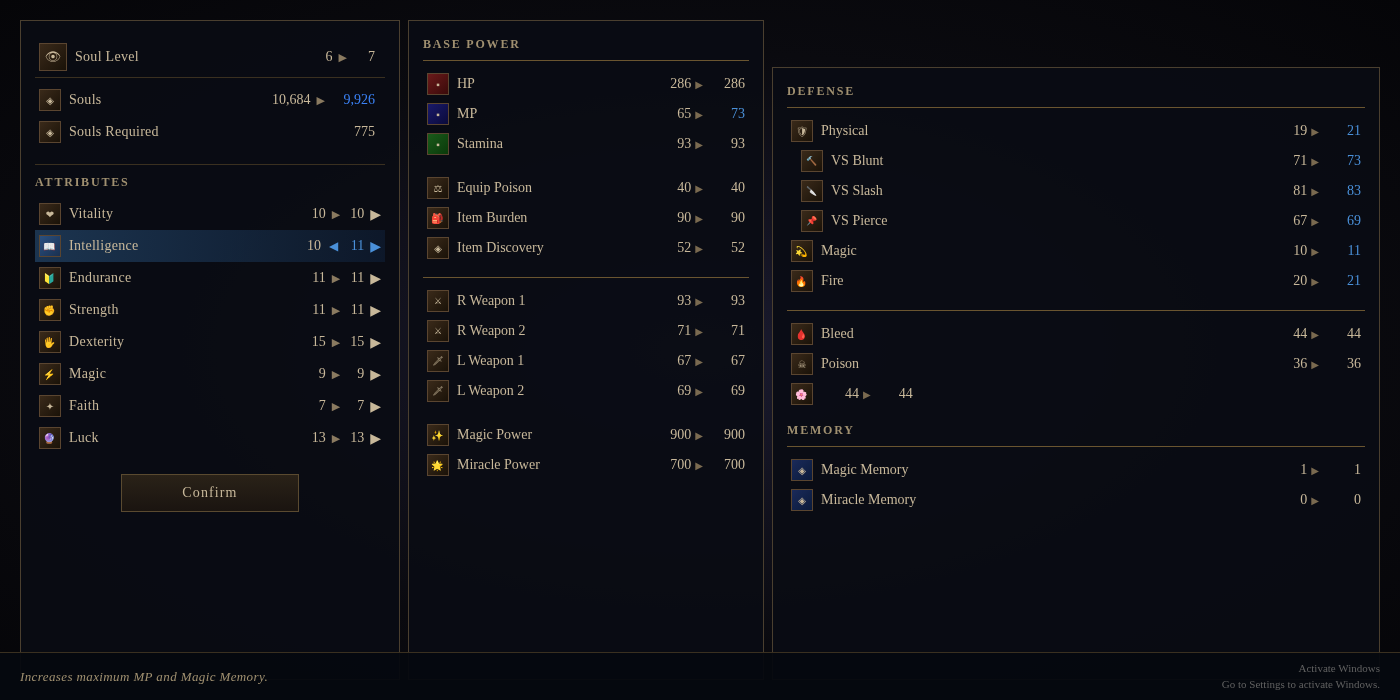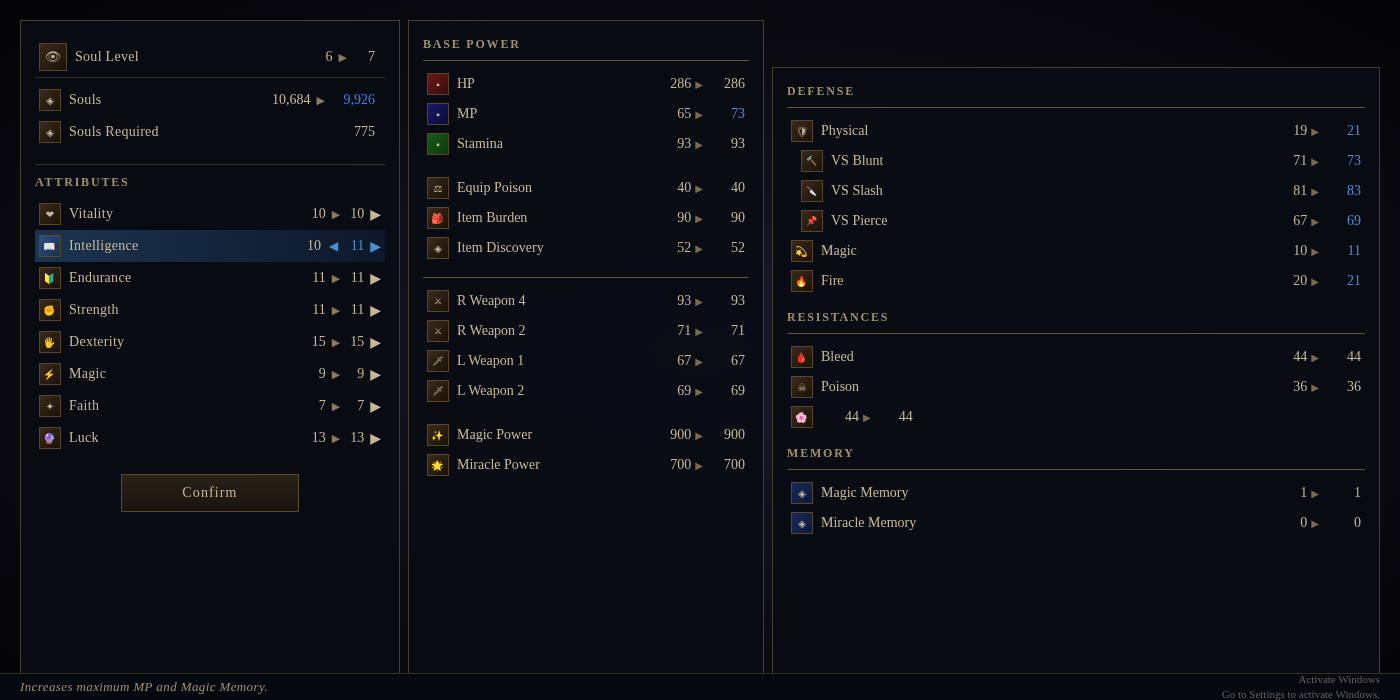--- a/index.html
+++ b/index.html
@@ -190,21 +190,21 @@
       color: #7a6a50;
       font-size: 10px;
       margin: 0 4px;
     }
 
     .bottom-bar {
       position: absolute;
       bottom: 0;
       left: 0;
       right: 0;
-      height: 27px;
+      height: 48px;
       background: rgba(5, 8, 15, 0.95);
       border-top: 1px solid #3a3020;
       display: flex;
       align-items: center;
       padding: 0 20px;
       justify-content: space-between;
     }
 
     .bottom-hint {
       font-size: 13px;
@@ -397,21 +397,21 @@
         <span class="stat-arrow">▶</span>
         <span class="stat-val">52</span>
       </div>
     </div>
 
     <div class="stat-section" style="margin-top:10px;">
       <hr class="divider-gold">
 
       <div class="stat-row">
         <div class="icon-box small" style="font-size:9px;">⚔</div>
-        <span class="stat-label">R Weapon 4</span>
+        <span class="stat-label">R Weapon 1</span>
         <span class="stat-val">93</span>
         <span class="stat-arrow">▶</span>
         <span class="stat-val">93</span>
       </div>
       <div class="stat-row">
         <div class="icon-box small" style="font-size:9px;">⚔</div>
         <span class="stat-label">R Weapon 2</span>
         <span class="stat-val">71</span>
         <span class="stat-arrow">▶</span>
         <span class="stat-val">71</span>
@@ -495,21 +495,20 @@
       <div class="stat-row">
         <div class="icon-box small">🔥</div>
         <span class="stat-label">Fire</span>
         <span class="stat-val">20</span>
         <span class="stat-arrow">▶</span>
         <span class="stat-val changed">21</span>
       </div>
     </div>
 
     <div class="stat-section" style="margin-top:12px;">
-      <div class="section-title">RESISTANCES</div>
       <hr class="divider-gold">
 
       <div class="stat-row">
         <div class="icon-box small">🩸</div>
         <span class="stat-label">Bleed</span>
         <span class="stat-val">44</span>
         <span class="stat-arrow">▶</span>
         <span class="stat-val">44</span>
       </div>
       <div class="stat-row">

